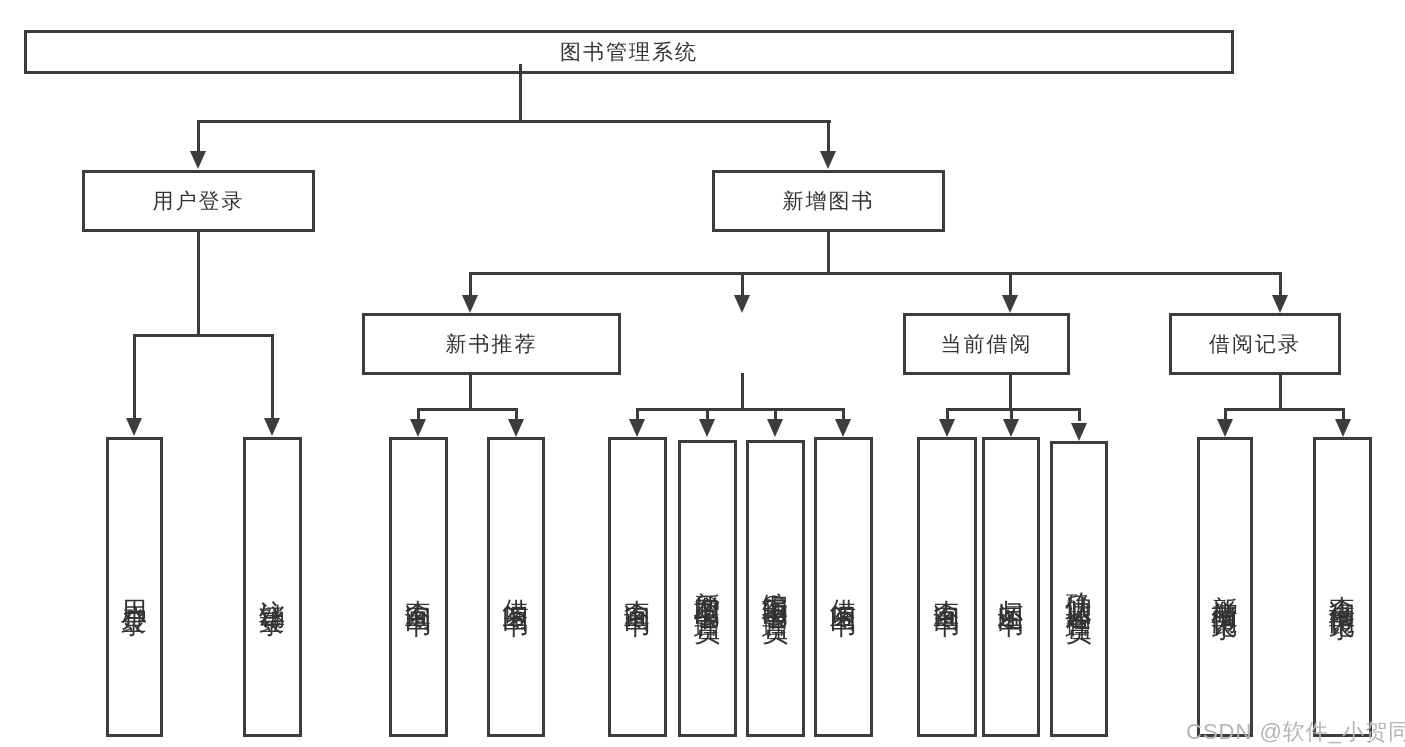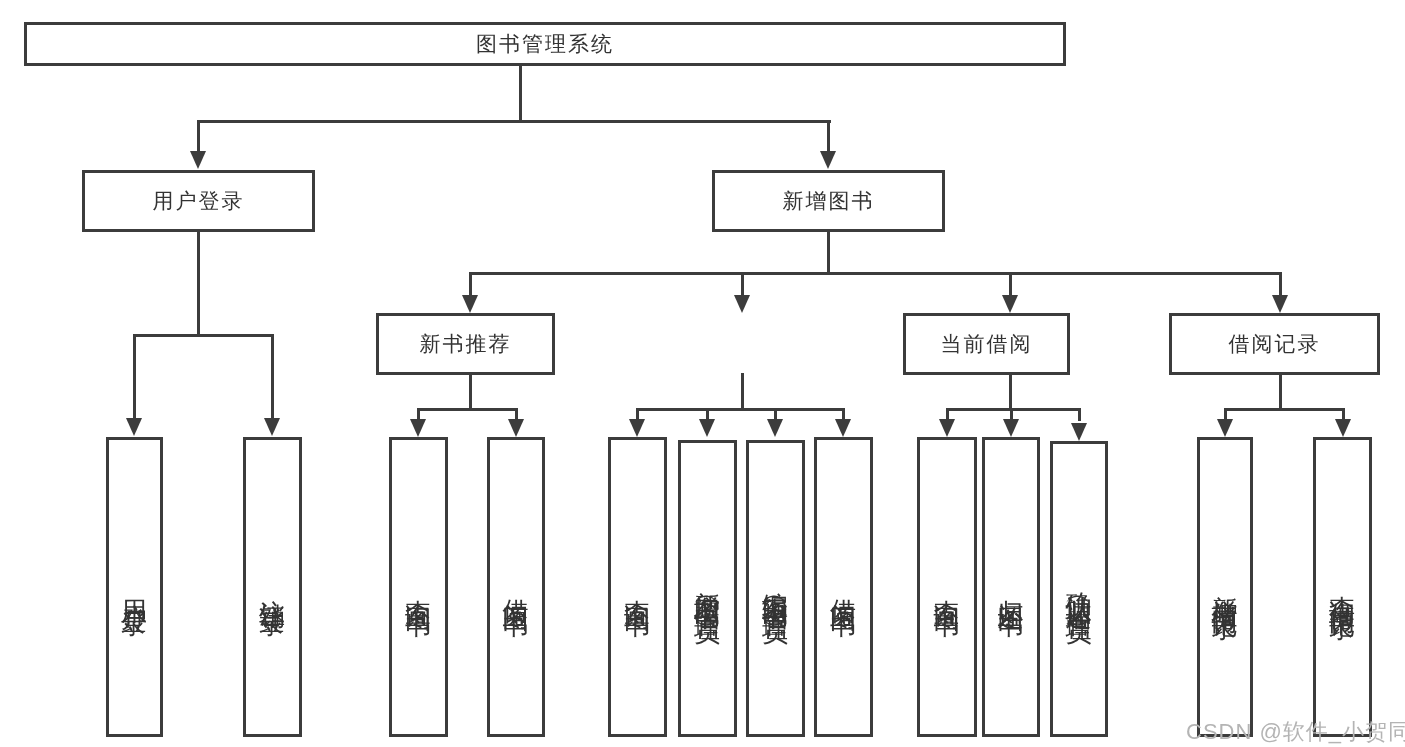--- a/index.html
+++ b/index.html
@@ -27,28 +27,28 @@
   .watermark{
     position:absolute;left:1186px;top:717px;
     font-size:22px;color:#b4b4b4;letter-spacing:1px;white-space:nowrap;
   }
 </style>
 </head>
 <body>
 
 <div class="canvas">
 
-  <div class="box h" style="left:24px;top:22px;width:1042px;height:44px;">图书管理系统</div>
+  <div class="box h" style="left:24px;top:30px;width:1210px;height:44px;">图书管理系统</div>
 
   <div class="box h" style="left:82px;top:170px;width:233px;height:62px;">用户登录</div>
   <div class="box h" style="left:712px;top:170px;width:233px;height:62px;">新增图书</div>
 
-  <div class="box h" style="left:376px;top:313px;width:179px;height:62px;">新书推荐</div>
+  <div class="box h" style="left:362px;top:313px;width:259px;height:62px;">新书推荐</div>
   <div class="box h" style="left:903px;top:313px;width:167px;height:62px;">当前借阅</div>
-  <div class="box h" style="left:1169px;top:313px;width:211px;height:62px;">借阅记录</div>
+  <div class="box h" style="left:1169px;top:313px;width:172px;height:62px;">借阅记录</div>
 
   <div class="box v" style="left:106px;top:437px;width:57px;height:300px;">用户登录</div>
   <div class="box v" style="left:243px;top:437px;width:59px;height:300px;">注销登录</div>
 
   <div class="box v" style="left:389px;top:437px;width:59px;height:300px;">查询图书</div>
   <div class="box v" style="left:487px;top:437px;width:58px;height:300px;">借阅图书</div>
 
   <div class="box v" style="left:608px;top:437px;width:59px;height:300px;">查询图书</div>
   <div class="box v" style="left:678px;top:440px;width:59px;height:297px;">新增图书（管理员）</div>
   <div class="box v" style="left:746px;top:440px;width:59px;height:297px;">编辑图书（管理员）</div>

